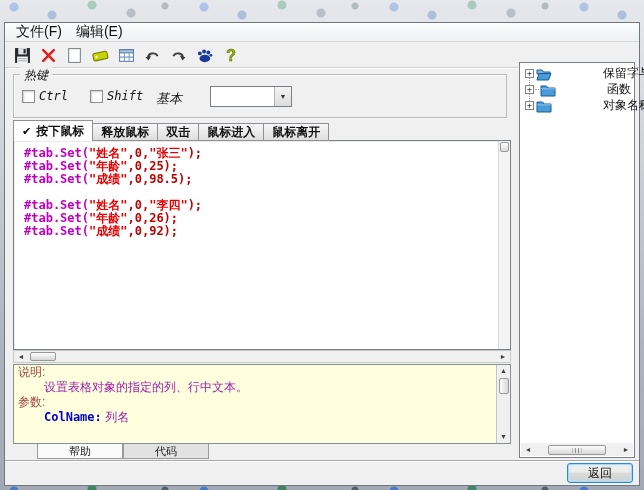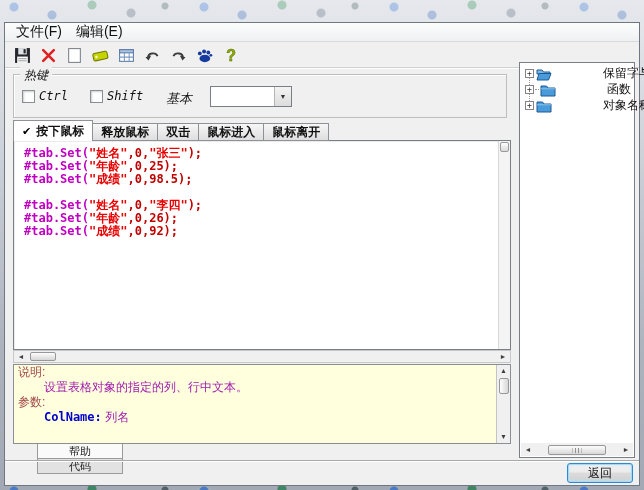--- a/index.html
+++ b/index.html
@@ -58,21 +58,21 @@
 
   
   .hotkey-group { position:absolute; left:8px; top:51px; width:494px; height:44px;
     border:1px solid #bdbdbd; box-shadow:inset 1px 1px 0 #fff;font-style:italic; }
   .group-label { position:absolute; left:6px; top:-8px; background:#F0F0F0; padding:0 4px; font-size:12px; color:#111; }
   .chk { position:absolute; top:14px; display:flex; align-items:center; gap:4px;
     font-family:"DejaVu Sans Mono",monospace; font-size:12px; color:#111; }
   .chk .box { width:13px; height:13px; background:#fff; border:1px solid #8a8f94;
     box-shadow:inset 1px 1px 2px rgba(0,0,0,.2); }
   .chk.ctrl { left:8px; } .chk.shift { left:76px; }
-  .basic-label { position:absolute; left:152px; top:15px; font-size:13px; color:#111; }
+  .basic-label { position:absolute; left:142px; top:15px; font-size:13px; color:#111; }
   .combo { position:absolute; left:196px; top:11px; width:82px; height:21px; background:#fff;
     border:1px solid #7a7f85; display:flex; }
   .combo-val { flex:1; font-size:12px; padding:3px 4px; }
   .combo-btn { width:17px; border-left:1px solid #b5b5b5;
     background:linear-gradient(#f4f4f4,#dcdcdc); font-size:7px; color:#333;
     display:flex; align-items:center; justify-content:center; }
 
   
   .tabstrip { position:absolute; left:8px; top:97px; height:21px; display:flex; align-items:flex-end; z-index:3; }
   .tab { height:18px; padding:0 8px; display:flex; align-items:center;
@@ -116,21 +116,21 @@
   .hl-txt { color:#a21caf; }
   .hl-kwb { font-family:"DejaVu Sans Mono",monospace; font-weight:bold; color:#0000CC; }
   .help-vscroll { position:absolute; right:0; top:0; bottom:0; width:14px;
     background:#f0f0f0; border-left:1px solid #c4c4c4; display:flex; flex-direction:column; align-items:center; }
   .help-vscroll .sb-arrow { height:12px; line-height:12px; width:100%; }
   .help-thumb { width:10px; height:16px; margin-top:1px;
     background:linear-gradient(90deg,#fdfdfd,#d7d7d7); border:1px solid #989898; border-radius:2px; }
   .help-vscroll .down { margin-top:auto; }
 
   
-  .bottom-tabs { position:absolute; left:8px; top:421px; height:15px; display:flex; padding-left:24px;flex-direction:column; }
+  .bottom-tabs { position:absolute; left:8px; top:421px; height:15px; display:flex; padding-left:24px; }
   .btab { width:86px; height:15px; font-size:11px; color:#222; text-align:center; line-height:14px;
     background:#e2e2e2; border:1px solid #9a9a9a; border-top:none; }
   .btab.active { background:#fafafa; }
 
   
   .right-panel { position:absolute; left:514px; top:39px; width:116px; height:396px;
     background:#fff; border:1px solid #7a7f85; }
   .tree { position:absolute; left:0; top:2px; right:0; }
   .tree::before { content:''; position:absolute; left:9px; top:9px; height:33px;
     border-left:1px dotted #9a9a9a; }

